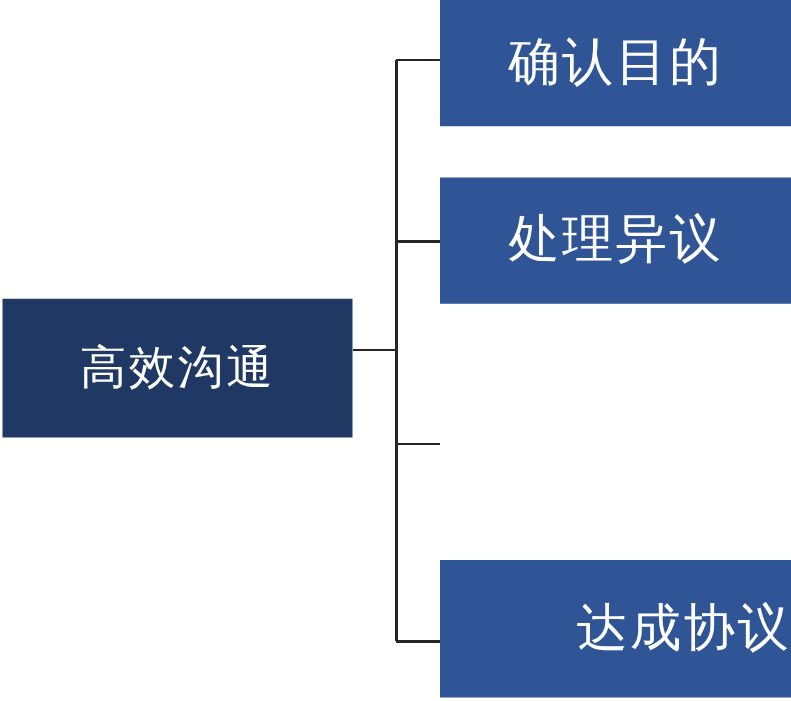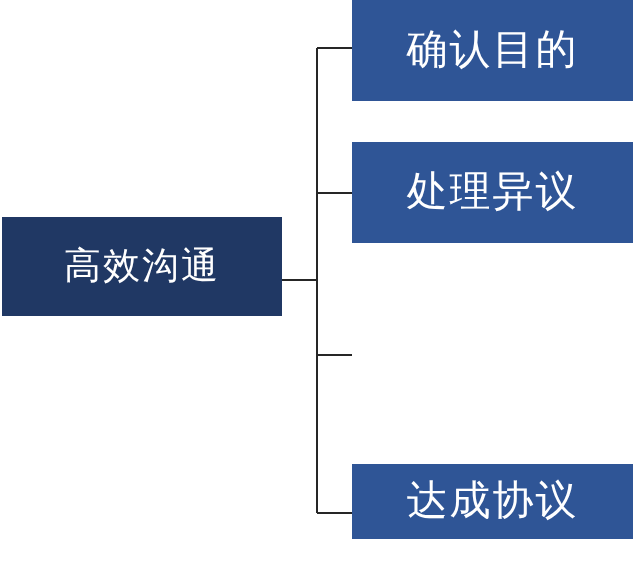--- a/index.html
+++ b/index.html
@@ -26,34 +26,34 @@
     box-sizing: border-box;
     color: #ffffff;
     letter-spacing: 2px;
     white-space: nowrap;
     user-select: none;
   }
   .node-root {
     background: #203864;
     font-size: 37px;
     left: 2px;
-    top: 217px;
+    top: 239px;
     width: 280px;
-    height: 99px;
+    height: 111px;
   }
   .node-child {
     background: #2F5596;
     font-size: 41px;
     left: 352px;
     width: 281px;
   }
   .child-1 { top: 0px;   height: 101px; }
   .child-2 { top: 142px; height: 101px; }
   .child-3 { top: 308px; height: 95px;  }
-  .child-4 { top: 464px; height: 75px;  }
+  .child-4 { top: 448px; height: 110px; justify-content: flex-end;  }
 
   .node-label {
     display: block;
     line-height: 1;
     transform: translateY(-1px);
   }
 
   
   #connectors {
     position: absolute;

